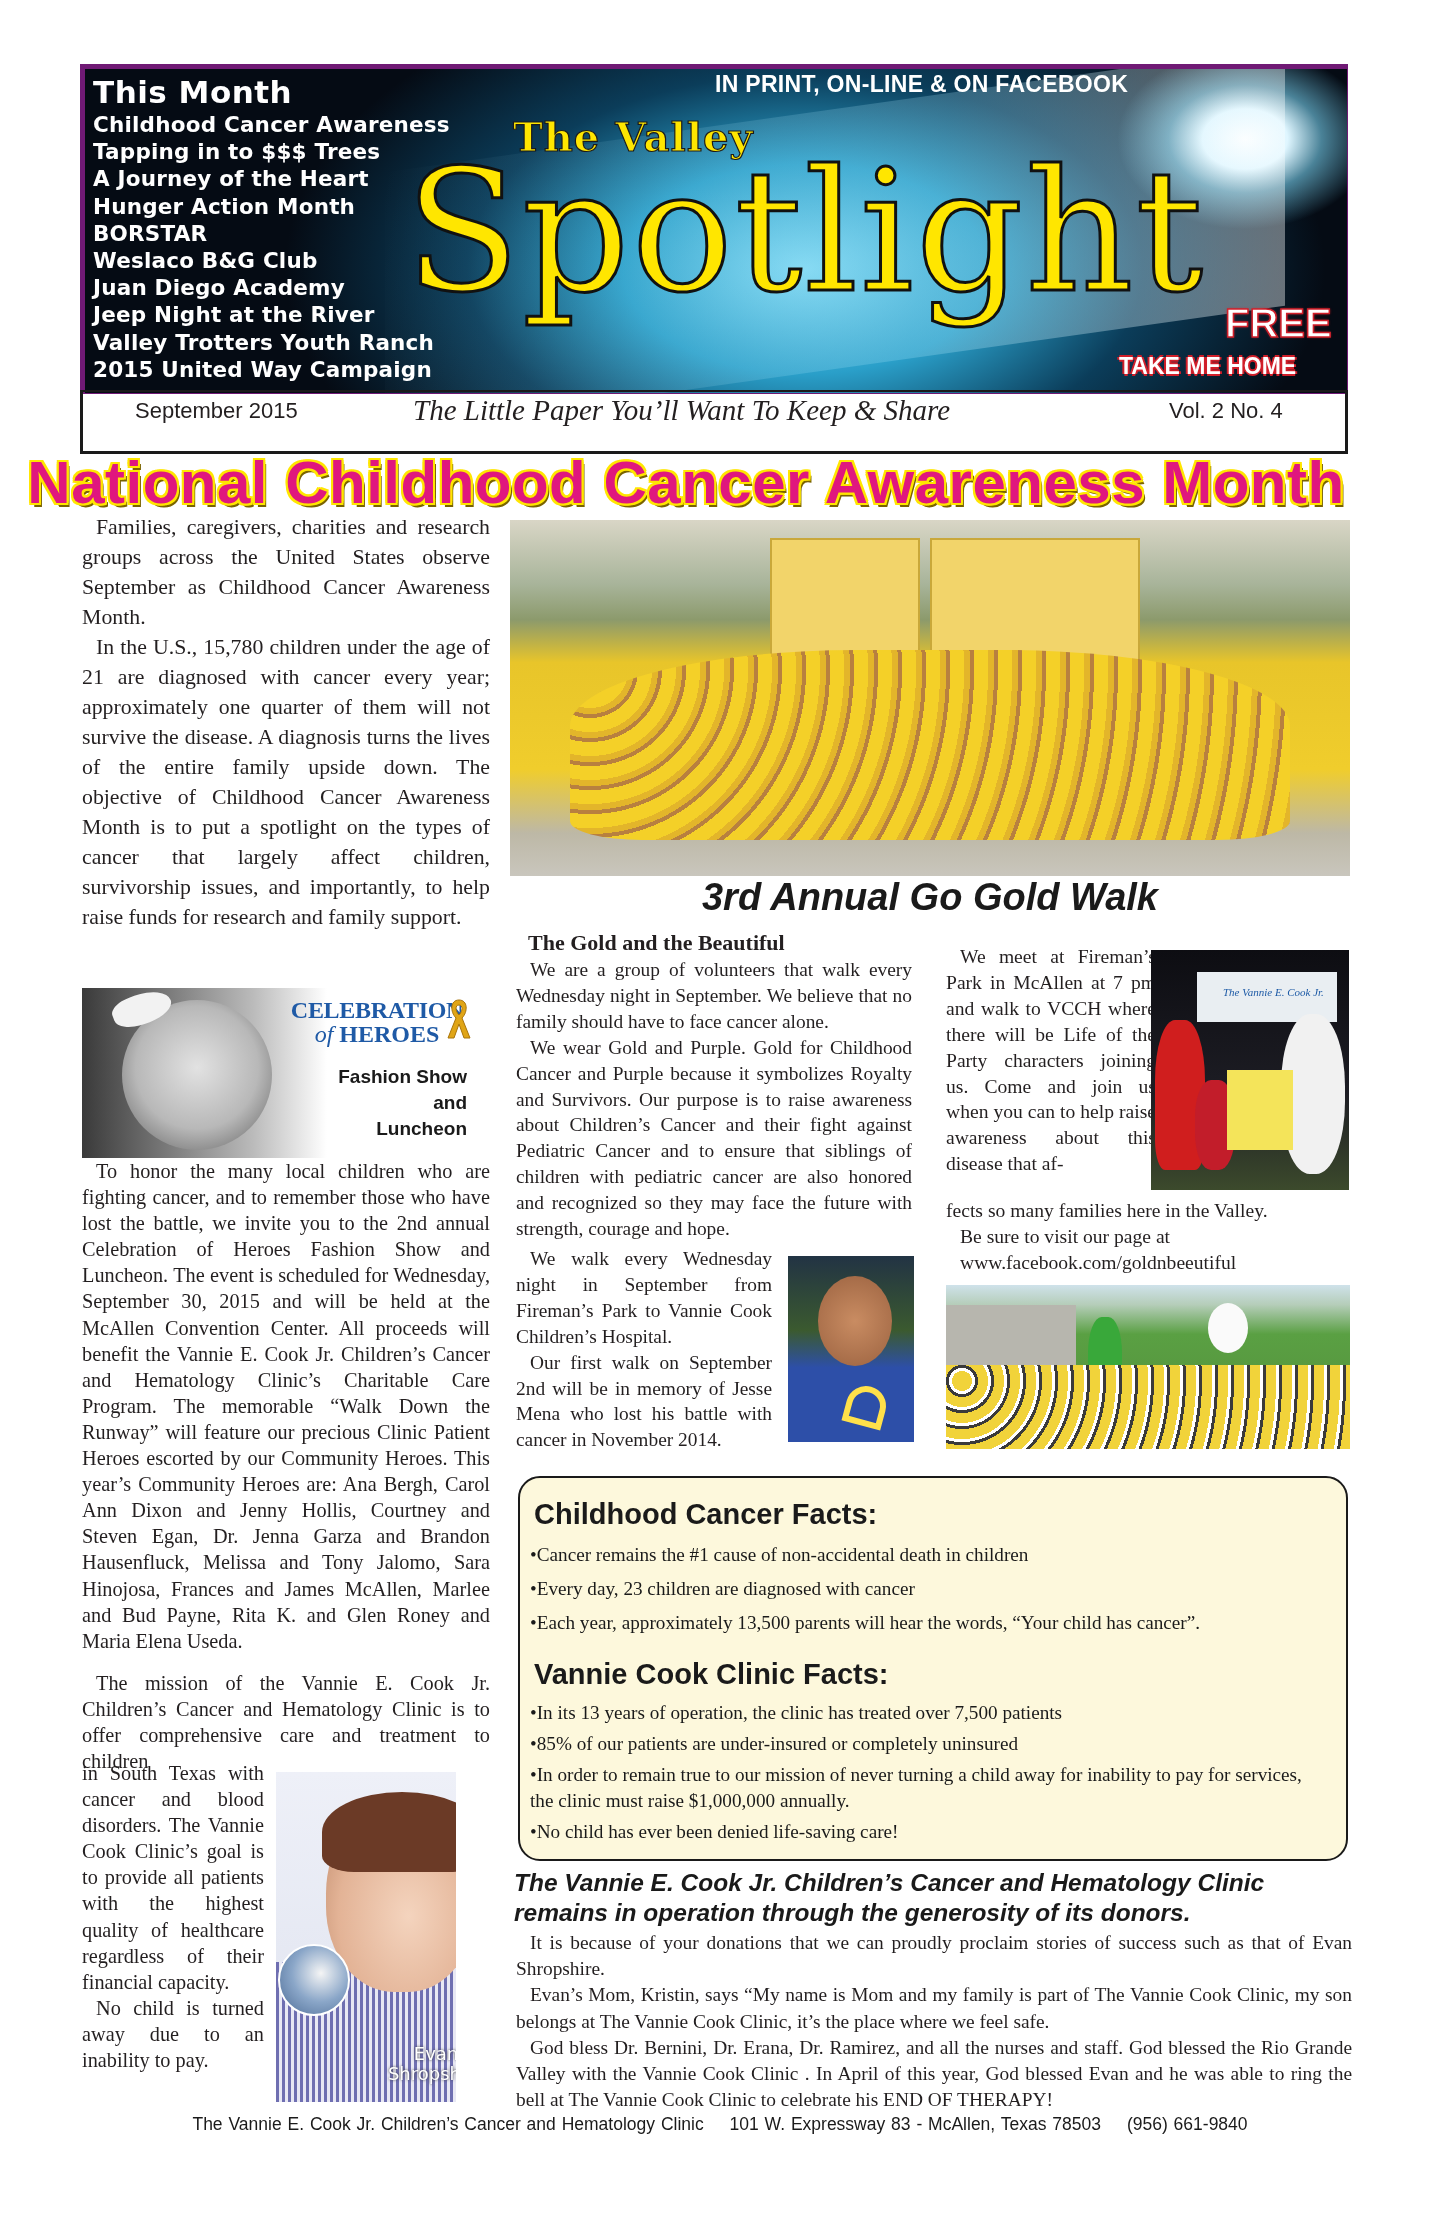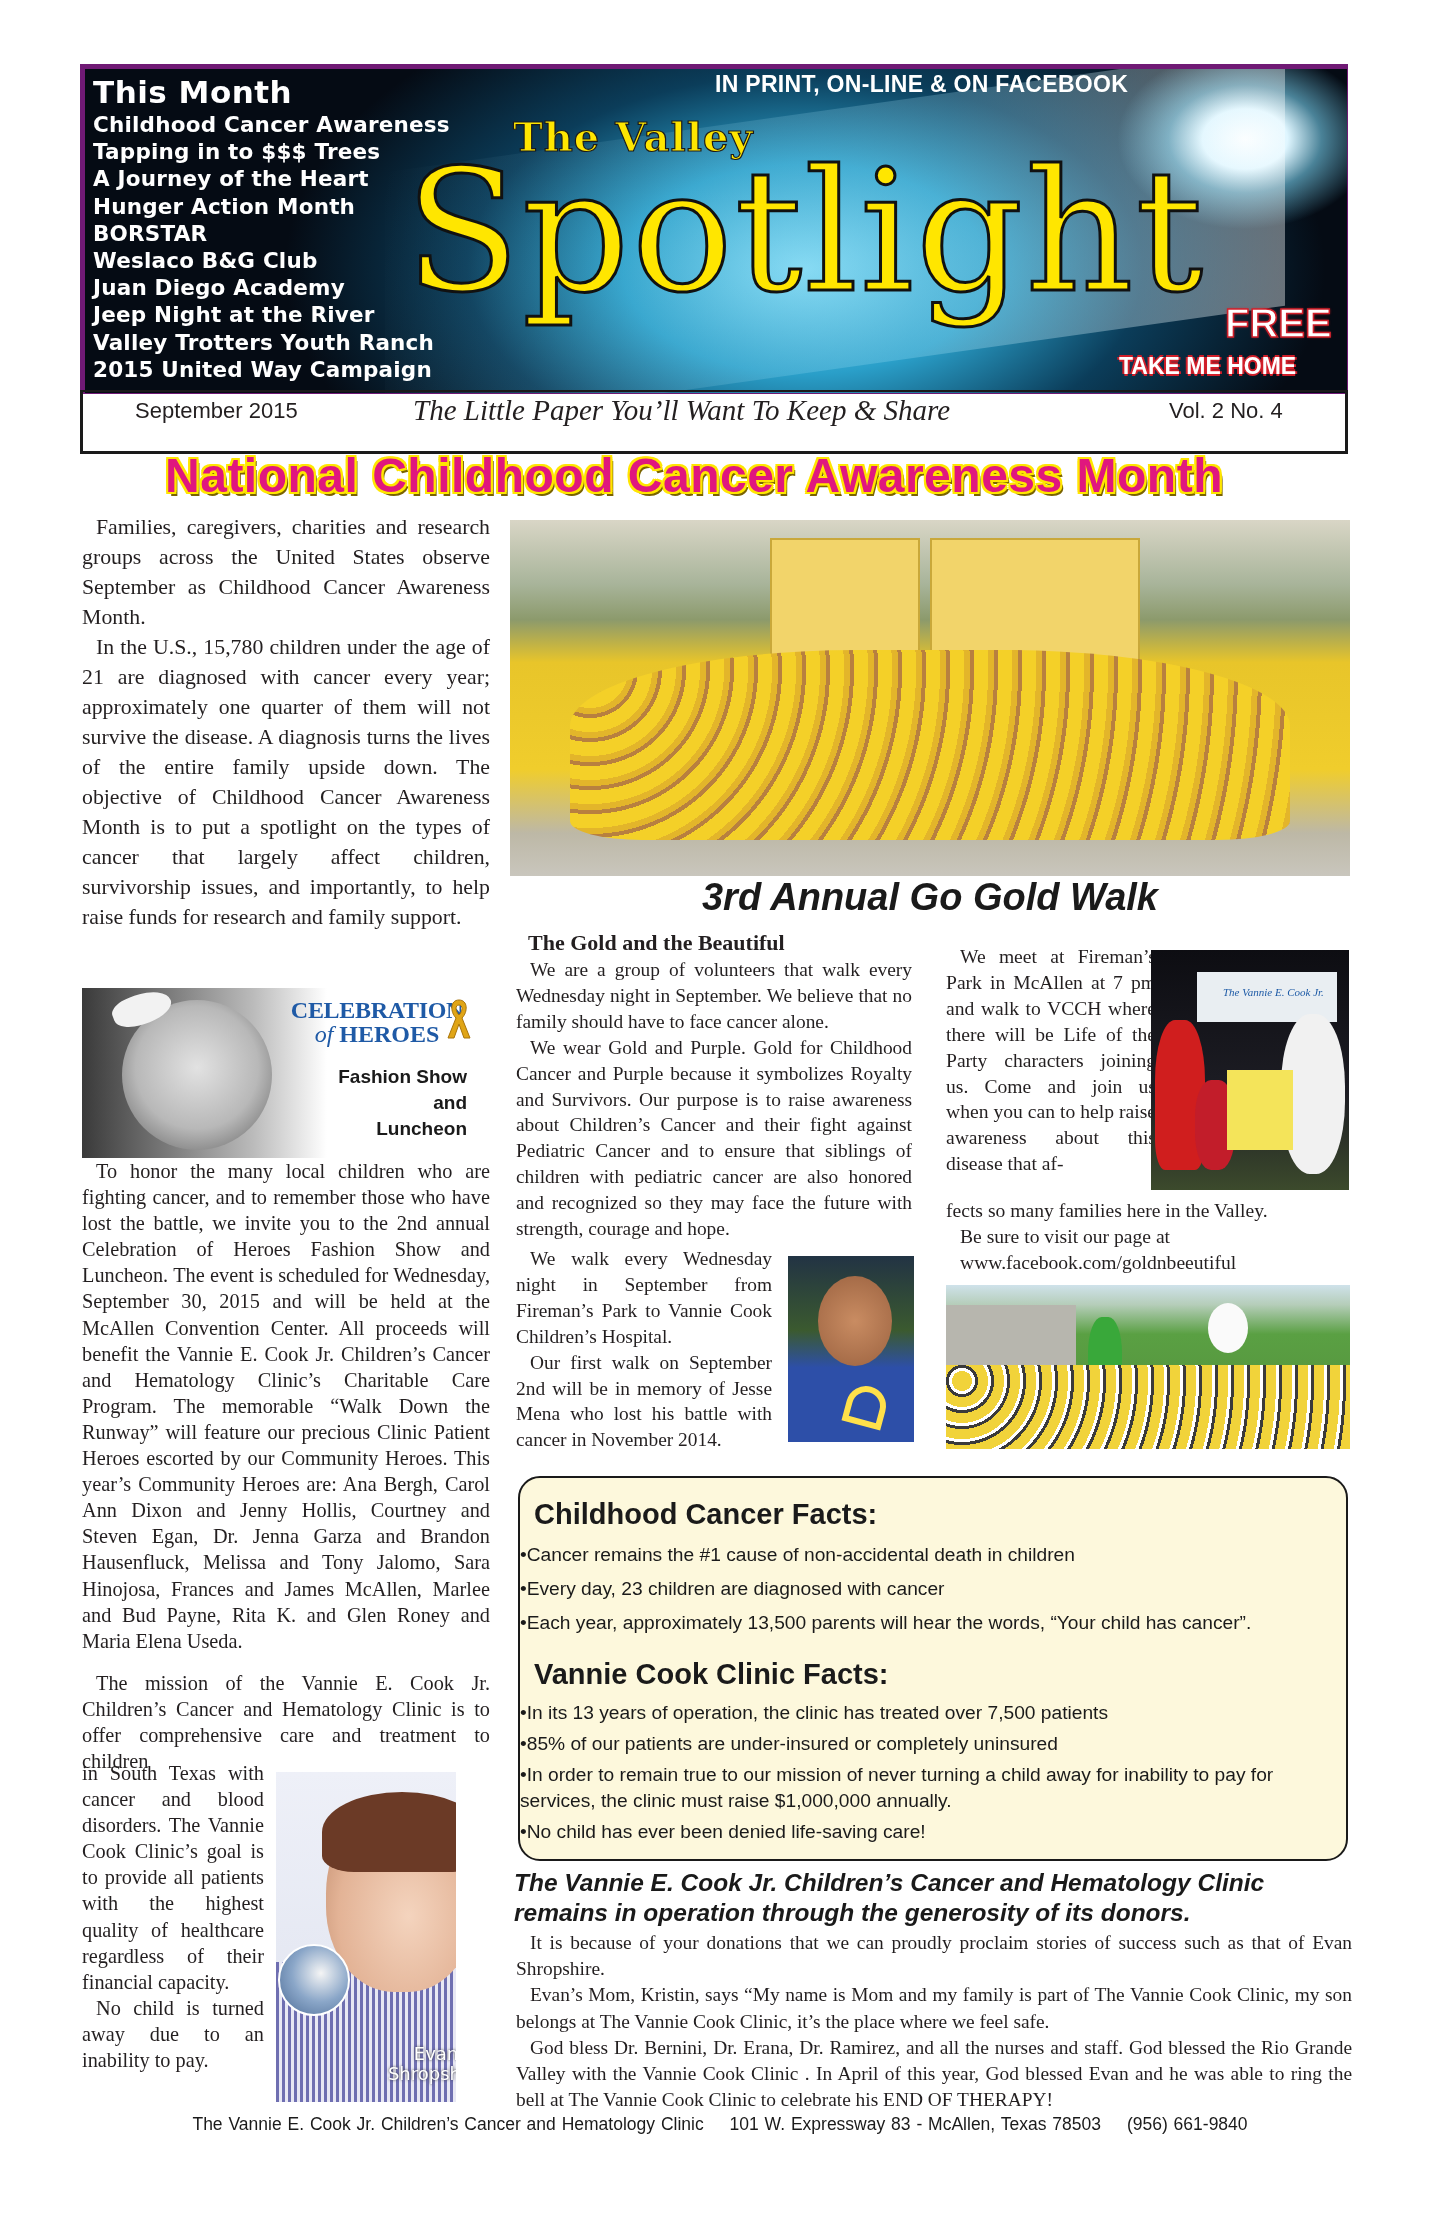--- a/index.html
+++ b/index.html
@@ -18,21 +18,21 @@
   #this-month h2{font-size:31px;line-height:38px;letter-spacing:.5px}
   #this-month li{list-style:none;font-size:21.5px;line-height:27.2px;letter-spacing:.2px}
   #print-line{left:630px;top:2px;color:#fff;font-family:"Liberation Sans",sans-serif;font-weight:bold;font-size:23px;letter-spacing:.3px}
   #valley{left:428px;top:44px;font-family:"DejaVu Serif",serif;font-weight:bold;font-size:40px;color:#ffe600;-webkit-text-stroke:1.2px #1b1b1b;letter-spacing:1px}
   #spotlight{left:320px;top:68px;font-family:"DejaVu Serif",serif;font-size:168px;line-height:190px;color:#ffe600;-webkit-text-stroke:3px #111;letter-spacing:2px}
   #free{left:1140px;top:232px;font-family:"Liberation Sans",sans-serif;font-weight:900;font-size:40px;color:#fff;-webkit-text-stroke:1.5px #d11f2a;text-shadow:0 0 3px #d11f2a}
   #take-home{left:1034px;top:284px;font-family:"Liberation Sans",sans-serif;font-weight:bold;font-size:23px;color:#fff;text-shadow:-2px 0 #d11f2a,2px 0 #d11f2a,0 -2px #d11f2a,0 2px #d11f2a}
   #dateline-box{left:80px;top:390px;width:1268px;height:64px;border:3px solid #1a1a1a;border-top-width:2px}
 
   
-  #headline{left:12px;width:1364px;top:448px;text-align:center;font-family:"Liberation Sans",sans-serif;font-weight:900;font-size:48px;color:#e0177e;letter-spacing:.5px;
+  #headline{left:4px;width:1364px;top:448px;text-align:center;font-family:"Liberation Sans",sans-serif;font-weight:900;font-size:60px;color:#e0177e;letter-spacing:.5px;
     text-shadow:-2px -2px 0 #ffe600,2px -2px 0 #ffe600,-2px 2px 0 #ffe600,2px 2px 0 #ffe600,0 -2px 0 #ffe600,0 2px 0 #ffe600,-2px 0 0 #ffe600,2px 0 0 #ffe600,3px 4px 0 #7a6300}
 
   
   .body-text{font-family:"Liberation Serif",serif;font-size:21.8px;line-height:30px;text-align:justify;color:#231f20}
   .body-text p{text-indent:14px}
   .narrow{font-family:"Liberation Serif",serif;font-size:20px;line-height:25.9px;text-align:justify}
   .narrow p{text-indent:14px}
 
   #col1-intro{left:82px;top:512px;width:408px}
   #celebration{left:82px;top:988px;width:408px;height:170px;background:linear-gradient(90deg,#3a3a3a 0%,#777 20%,#bbb 42%,#fff 60%,#fff 100%)}
@@ -80,21 +80,21 @@
   #right-col-after p{text-indent:14px}
   #park-photo{left:946px;top:1285px;width:404px;height:164px;background:linear-gradient(180deg,#cfe2ea 0%,#b5cdb9 12%,#5aa043 30%,#57973f 60%,#4a7d36 100%);overflow:hidden}
   #park-photo .wall{position:absolute;left:0;top:20px;width:130px;height:80px;background:#b7b6ae}
   #park-photo .crowd{position:absolute;left:0;top:80px;width:404px;height:90px;background:repeating-radial-gradient(circle at 16px 16px,#f1d33a 0 10px,#fff 10px 13px,#3a3a3a 13px 16px)}
   #park-photo .olaf{position:absolute;left:262px;top:18px;width:40px;height:50px;border-radius:50%;background:#fafafa}
   #park-photo .turtle{position:absolute;left:142px;top:32px;width:34px;height:90px;border-radius:40%;background:#39a83a}
 
   
   #facts{left:518px;top:1476px;width:830px;height:385px;background:#fdf8dc;border:2px solid #1a1a1a;border-radius:22px}
   #facts h3{position:absolute;left:14px;font-family:"Liberation Sans",sans-serif;font-weight:bold;font-size:29px;color:#1a1a1a}
-  #facts ul{position:absolute;left:0;width:800px;list-style:none;font-family:Liberation Sans, sans-serif;font-size:19.2px;line-height:26px;color:#1a1a1a}
+  #facts ul{position:absolute;left:10px;width:800px;list-style:none;font-family:Liberation Serif, serif;font-size:19.2px;line-height:26px;color:#1a1a1a}
   #facts ul.cc li{margin-bottom:8px}
   #facts ul.vc li{margin-bottom:5px}
   #facts li::before{content:"\2022 ";}
 
   #donors-title{left:514px;top:1868px;width:840px;font-family:"Liberation Sans",sans-serif;font-weight:bold;font-style:italic;font-size:24.5px;line-height:30px;color:#1a1a1a}
   #donors-body{left:516px;top:1930px;width:836px;font-family:"Liberation Serif",serif;font-size:19.4px;line-height:26.2px;text-align:justify}
   #donors-body p{text-indent:14px}
 
   #footer{left:0;width:1440px;top:2114px;text-align:center;font-family:"Liberation Sans",sans-serif;font-size:17.5px;color:#1a1a1a;word-spacing:1px}
   #footer span{margin:0 10px}

